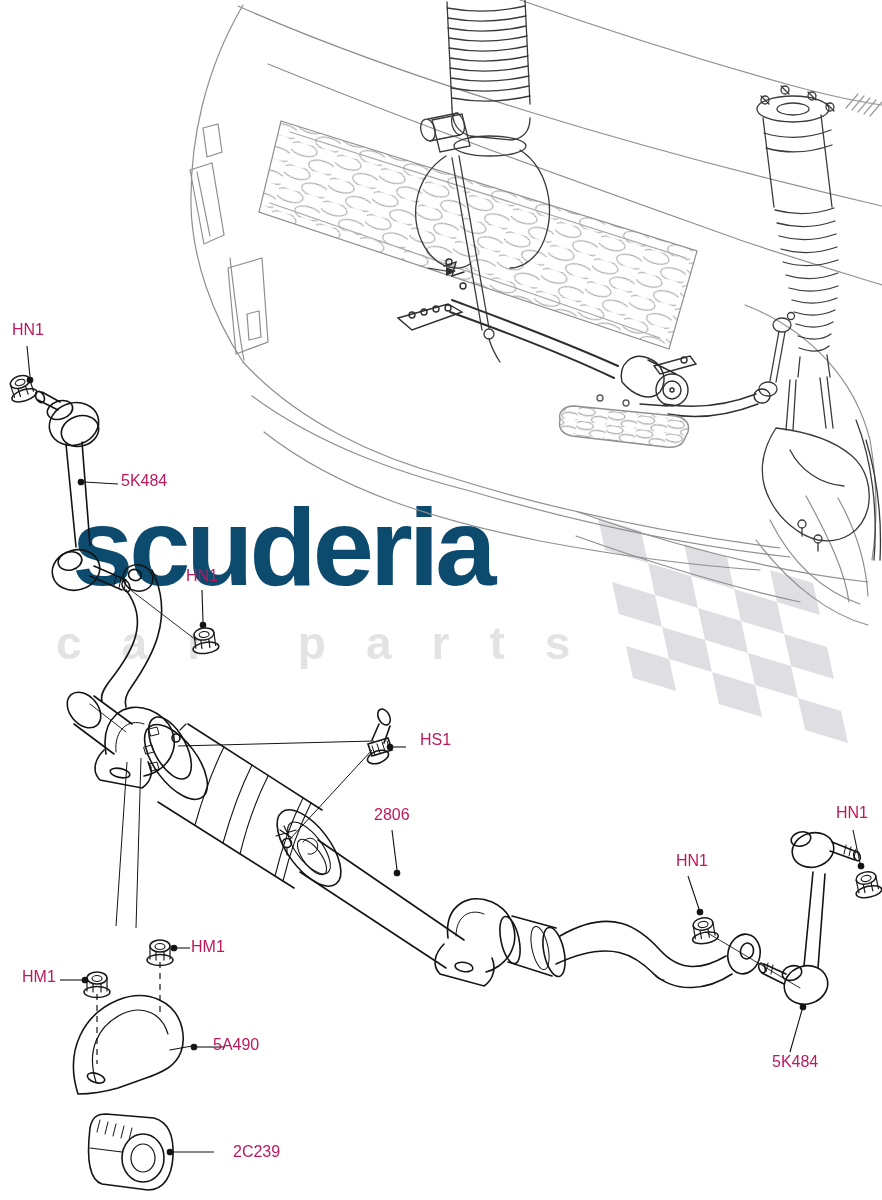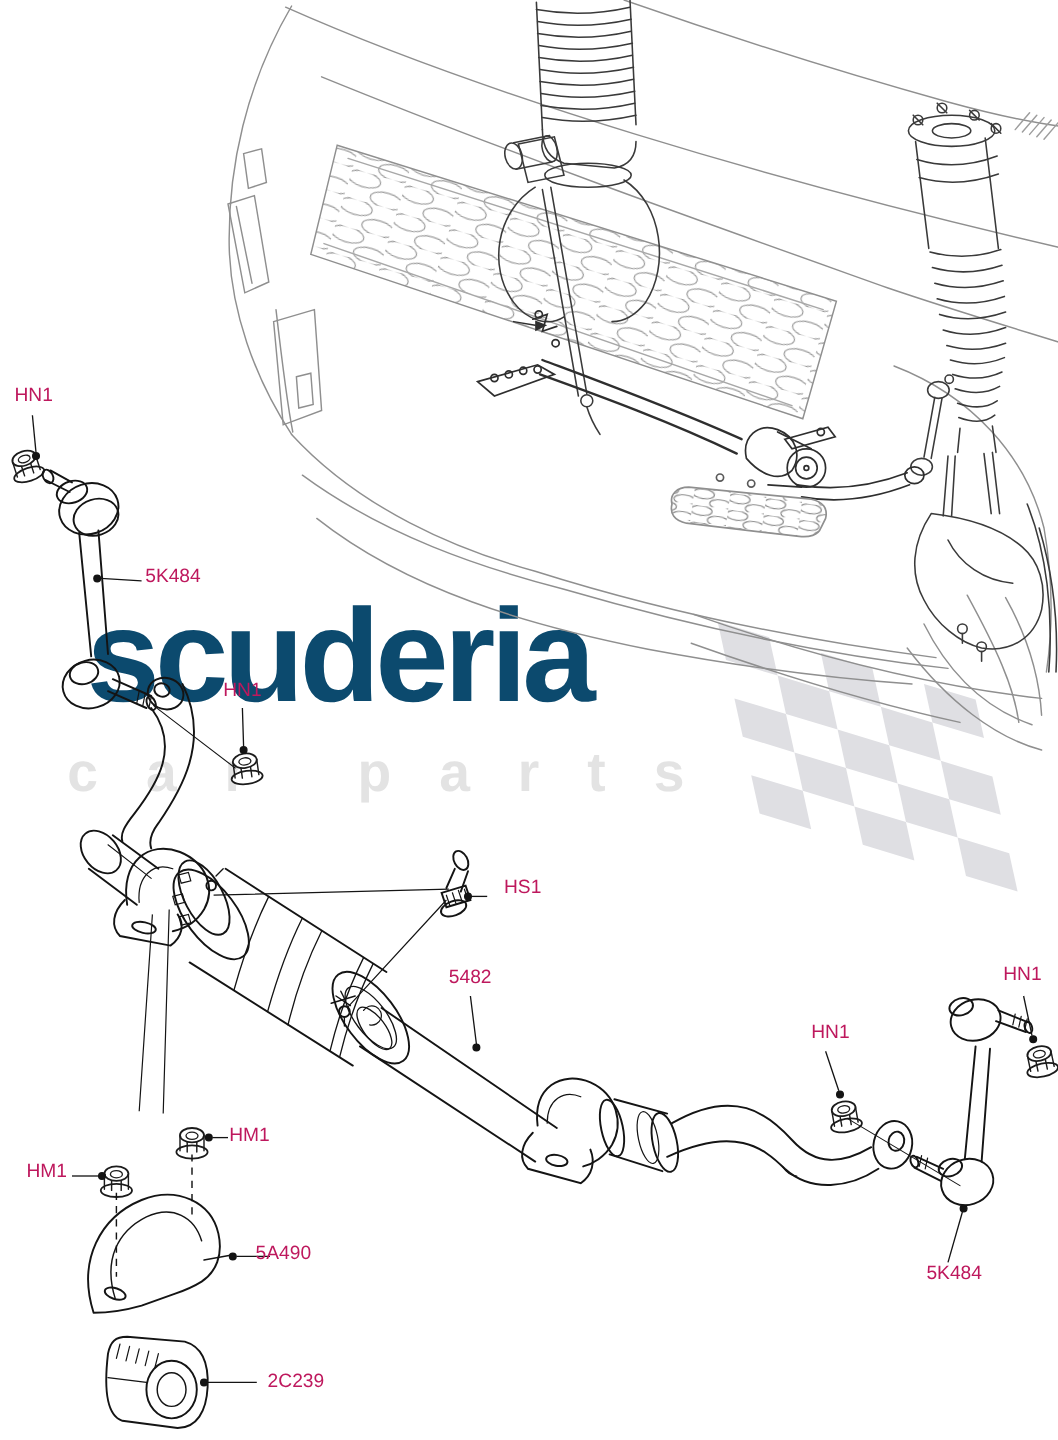--- a/index.html
+++ b/index.html
@@ -294,21 +294,21 @@
       <path d="M127,762 L116,926 M141,758 L136,928" fill="none" stroke-width="1"></path>
       <path d="M160,962 L160,1012" fill="none" stroke-dasharray="6,5" stroke-width="1.2"></path>
       <path d="M97,994 L97,1064" fill="none" stroke-dasharray="6,5" stroke-width="1.2"></path>
     </g>
   </svg>
 
   <div class="part-label" style="left:12px;top:321px">HN1</div>
   <div class="part-label" style="left:121px;top:472px">5K484</div>
   <div class="part-label" style="left:186px;top:567px">HN1</div>
   <div class="part-label" style="left:420px;top:731px">HS1</div>
-  <div class="part-label" style="left:374px;top:806px">5482</div>
+  <div class="part-label" style="left:374px;top:806px">2806</div>
   <div class="part-label" style="left:836px;top:804px">HN1</div>
   <div class="part-label" style="left:676px;top:852px">HN1</div>
   <div class="part-label" style="left:191px;top:938px">HM1</div>
   <div class="part-label" style="left:22px;top:968px">HM1</div>
   <div class="part-label" style="left:213px;top:1036px">5A490</div>
   <div class="part-label" style="left:772px;top:1053px">5K484</div>
-  <div class="part-label" style="left:223px;top:1143px">2C239</div>
+  <div class="part-label" style="left:233px;top:1143px">2C239</div>
 </div>
 
 </body></html>

